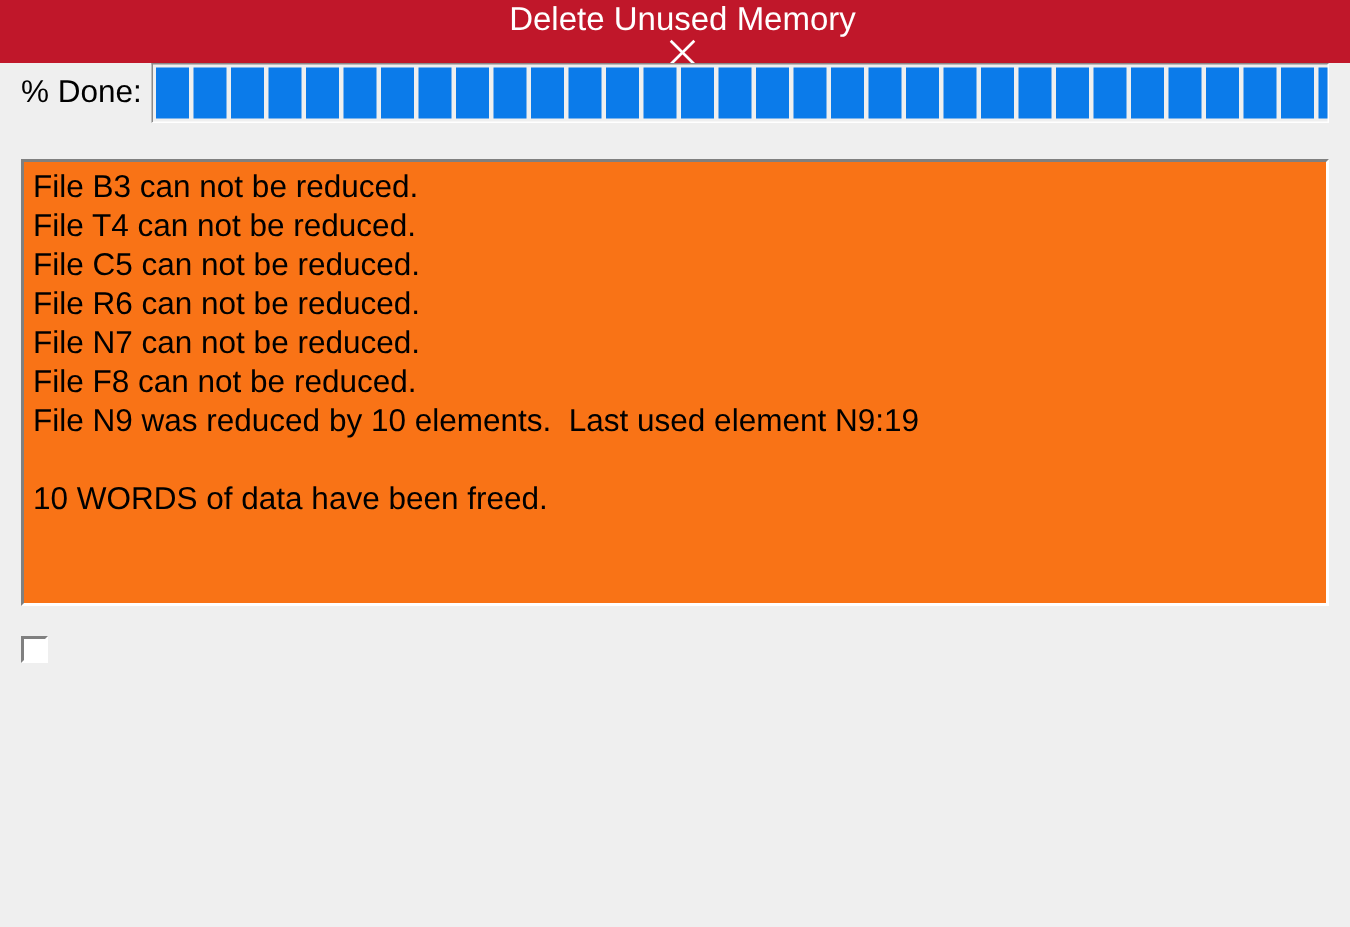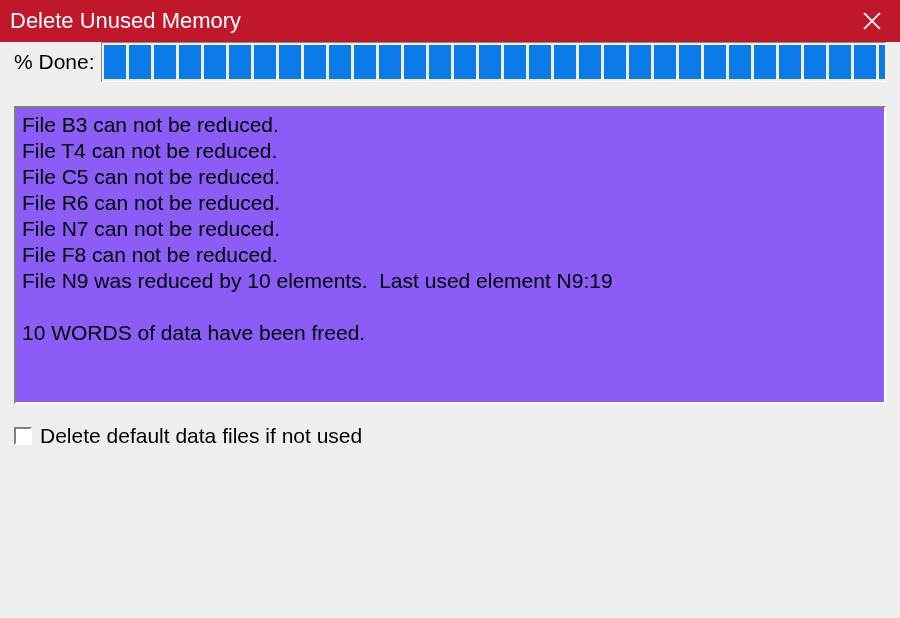--- a/index.html
+++ b/index.html
@@ -19,20 +19,21 @@
     position: relative;
   }
   .titlebar {
     height: 42px;
     background: #c0172a;
     color: #fff;
     display: flex;
     align-items: center;
     padding-left: 10px;
     box-sizing: border-box;
+    flex-direction: column;
   }
   .titlebar .title {
     font-size: 22px;
     font-weight: 400;
     flex: 1;
   }
   .titlebar .close-btn {
     width: 56px;
     height: 42px;
     display: flex;
@@ -76,21 +77,21 @@
   }
   .progress-seg {
     height: 34px;
     background: #0b7bea;
     flex: 0 0 auto;
   }
 
   .log-box {
     width: 100%;
     height: 298px;
-    background: #8b5cf6;
+    background: #f97316;
     border-top: 2px solid #808080;
     border-left: 2px solid #808080;
     border-right: 2px solid #fff;
     border-bottom: 2px solid #fff;
     box-sizing: border-box;
     padding: 4px 6px;
     font-size: 21px;
     line-height: 26px;
     color: #000;
     white-space: pre-wrap;
@@ -177,17 +178,16 @@
 File C5 can not be reduced.
 File R6 can not be reduced.
 File N7 can not be reduced.
 File F8 can not be reduced.
 File N9 was reduced by 10 elements.  Last used element N9:19
 
 10 WORDS of data have been freed.</div>
 
     <div class="checkbox-row">
       <span class="checkbox-box"></span>
-      <span>Delete default data files if not used</span>
     </div>
 
   </div>
 </div>
 
 </body></html>

